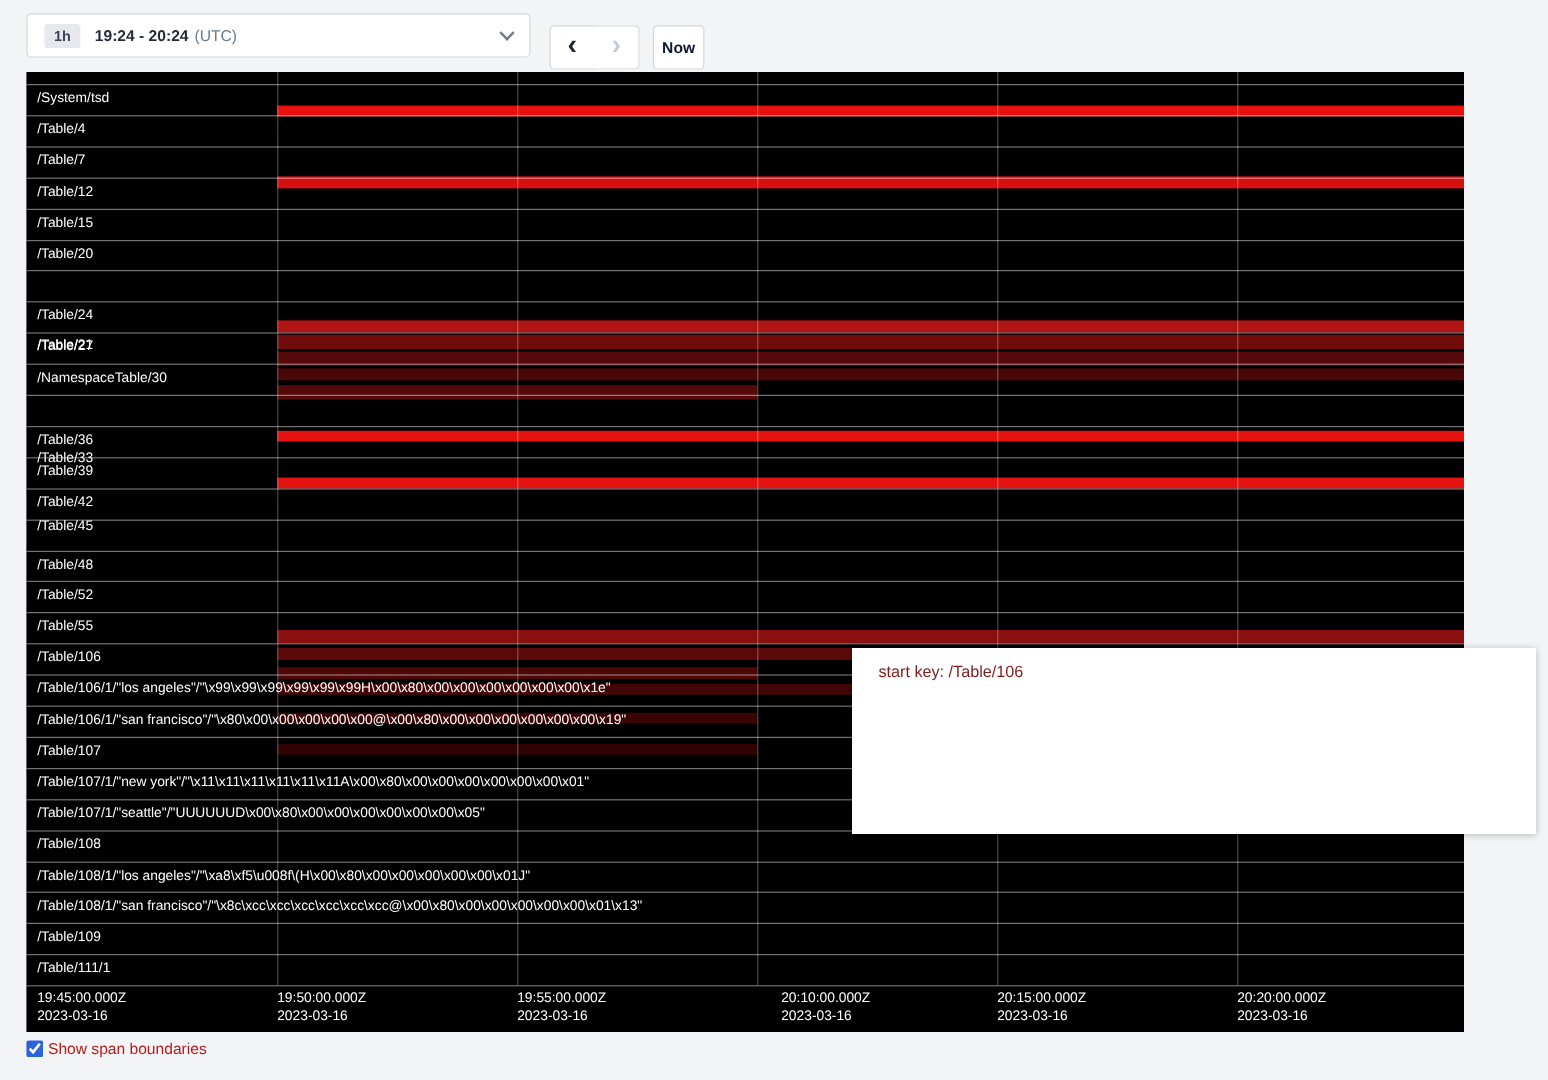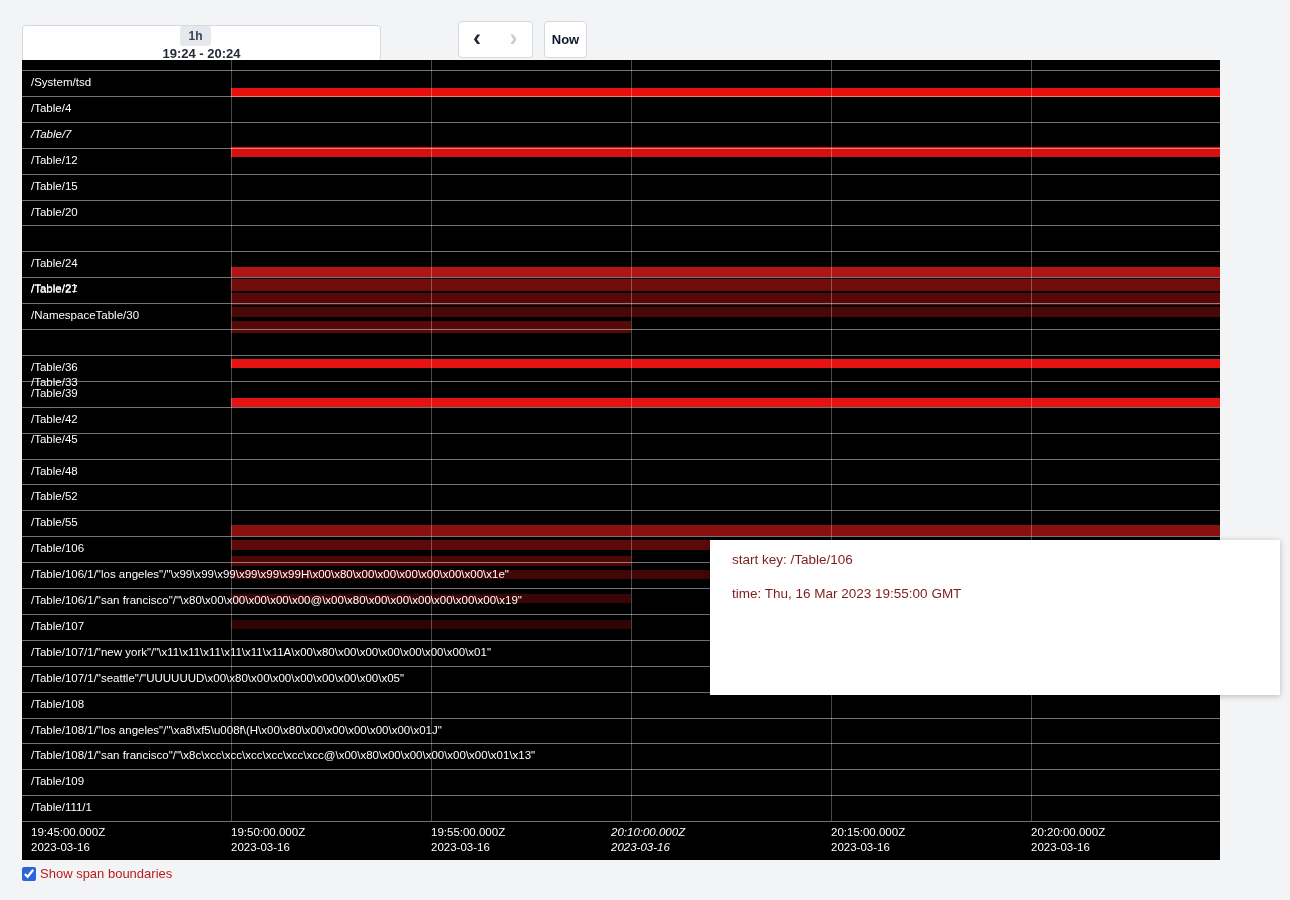--- a/index.html
+++ b/index.html
@@ -3,23 +3,23 @@
 <meta charset="utf-8">
 <style>
   html,body{margin:0;padding:0;}
   body{
     width:1290px;height:900px;position:relative;overflow:hidden;
     background:#f3f4f6;
     font-family:"Liberation Sans", sans-serif;
   }
   
   .time-selector{
-    position:absolute;left:22px;top:25px;width:359px;height:37px;
+    position:absolute;left:22px;top:11px;width:420px;height:37px;
     background:#fff;border:1px solid #d5d8df;border-radius:4px;
-    display:flex;align-items:center;padding:0 14px;box-sizing:border-box;cursor:pointer;flex-direction:column;
+    display:flex;align-items:center;padding:0 14px;box-sizing:border-box;cursor:pointer;
   }
   .window-chip{
     background:#e6e8ed;border-radius:3px;padding:4px 8px;
     font-size:12px;font-weight:700;color:#394455;margin-right:12px;line-height:12px;
   }
   .range-label{font-size:13px;font-weight:700;color:#242a35;}
   .range-suffix{font-size:13px;color:#6e7a8a;margin-left:5px;}
   .chevron-down{
     margin-left:auto;width:7px;height:7px;
     border-right:2px solid #6e7a8a;border-bottom:2px solid #6e7a8a;
@@ -108,21 +108,21 @@
     <div class="vline" style="left: 209px;"></div>
     <div class="vline" style="left: 409px;"></div>
     <div class="vline" style="left: 609px;"></div>
     <div class="vline" style="left: 809px;"></div>
     <div class="vline" style="left: 1009px;"></div>
     <div class="row-line" style="top: 10px;"></div>
     <div class="row-label" style="top: 16px;">/System/tsd</div>
     <div class="row-line" style="top: 35.9px;"></div>
     <div class="row-label" style="top: 41.9px;">/Table/4</div>
     <div class="row-line" style="top: 61.8px;"></div>
-    <div class="row-label" style="top: 67.8px; font-style: italic;">/Table/7</div>
+    <div class="row-label" style="top: 67.8px;">/Table/7</div>
     <div class="row-line" style="top: 87.7px;"></div>
     <div class="row-label" style="top: 93.7px;">/Table/12</div>
     <div class="row-line" style="top: 113.6px;"></div>
     <div class="row-label" style="top: 119.6px;">/Table/15</div>
     <div class="row-line" style="top: 139.5px;"></div>
     <div class="row-label" style="top: 145.5px;">/Table/20</div>
     <div class="row-line" style="top: 165.4px;"></div>
     <div class="row-label" style="top: 176px; margin-top: 46px;">/Table/21</div>
     <div class="row-line" style="top: 191.3px;"></div>
     <div class="row-label" style="top: 197.3px;">/Table/24</div>
@@ -174,35 +174,34 @@
       <div class="">2023-03-16</div>
     </div>
     <div class="time-label" style="left: 209px;">
       <div class="">19:50:00.000Z</div>
       <div class="">2023-03-16</div>
     </div>
     <div class="time-label" style="left: 409px;">
       <div class="">19:55:00.000Z</div>
       <div class="">2023-03-16</div>
     </div>
-    <div class="time-label" style="left: 589px; font-style: italic;">
+    <div class="time-label" style="left: 629px;">
       <div class="">20:10:00.000Z</div>
       <div class="">2023-03-16</div>
     </div>
     <div class="time-label" style="left: 809px;">
       <div class="">20:15:00.000Z</div>
       <div class="">2023-03-16</div>
     </div>
     <div class="time-label" style="left: 1009px;">
       <div class="">20:20:00.000Z</div>
       <div class="">2023-03-16</div>
     </div>
   </div>
 
 <div class="tooltip">
   <div class="tooltip-line">start key: /Table/106</div>
-  <div class="tooltip-line">time: Thu, 16 Mar 2023 19:55:00 GMT</div>
 </div>
 
 <label class="footer-check">
   <input type="checkbox" checked="" style="">
   <span>Show span boundaries</span>
 </label>
 
 </body></html>

